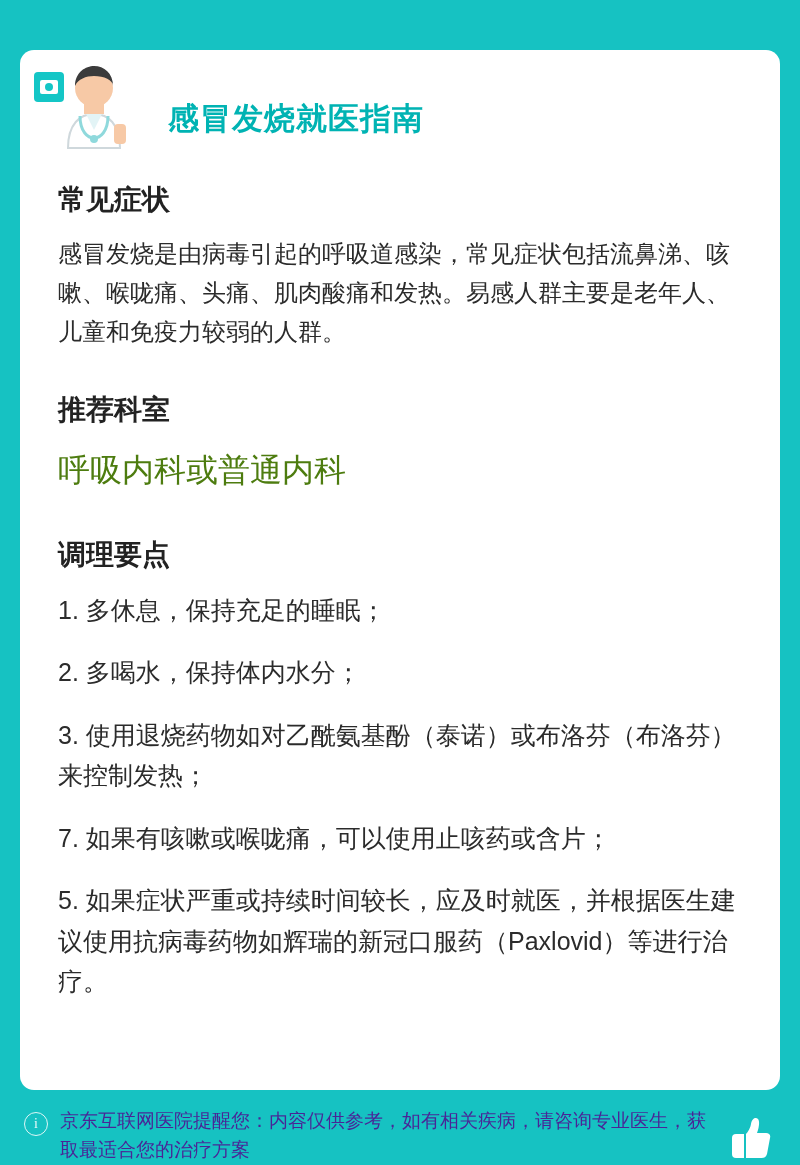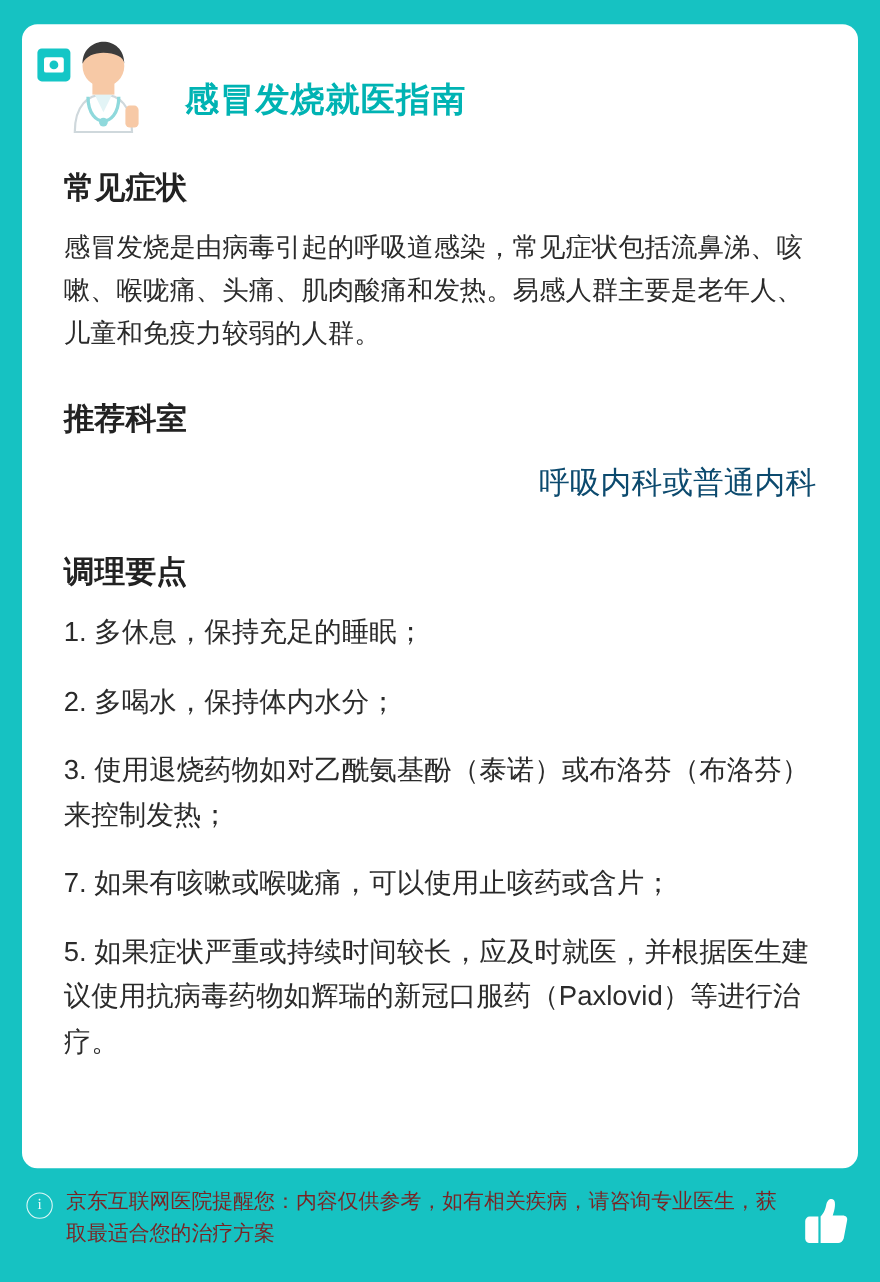--- a/index.html
+++ b/index.html
@@ -22,20 +22,21 @@
   }
   .card {
     position: relative;
     background: #ffffff;
     border-radius: 14px;
     box-sizing: border-box;
     width: 760px;
     height: 1040px;
     padding: 28px 38px 20px 38px;
     overflow: hidden;
+    margin-top: 28px;
   }
   
   .doctor {
     position: absolute;
     left: 8px;
     top: -6px;
     width: 120px;
     height: 110px;
     pointer-events: none;
   }
@@ -59,25 +60,24 @@
   .section-head.first {
     margin-top: 46px;
   }
   .body-text {
     font-size: 24px;
     color: #2b2b2b;
     line-height: 1.62;
     margin: 0;
   }
   .plain-line {
-    font-size: 28px;
-    color: #0c4a6e;
+    font-size: 32px;
+    color: #4d7c0f;
     line-height: 1.6;
     margin: 0 0 6px 0;
-    text-align: right;
   }
   .steps {
     margin: 0;
     padding: 0;
     list-style: none;
   }
   .steps li {
     font-size: 25px;
     color: #2b2b2b;
     line-height: 1.62;
@@ -100,21 +100,21 @@
     color: rgba(255,255,255,0.92);
     font-size: 14px;
     line-height: 21px;
     text-align: center;
     margin-top: 6px;
     margin-right: 12px;
     font-family: "Liberation Serif", serif;
   }
   .footer-text {
     flex: 1 1 auto;
-    color: #7f1d1d;
+    color: #4c1d95;
     font-size: 19px;
     line-height: 1.55;
     opacity: 0.95;
   }
   .thumb {
     flex: 0 0 auto;
     width: 52px;
     height: 52px;
     margin-left: 10px;
     margin-top: 6px;

